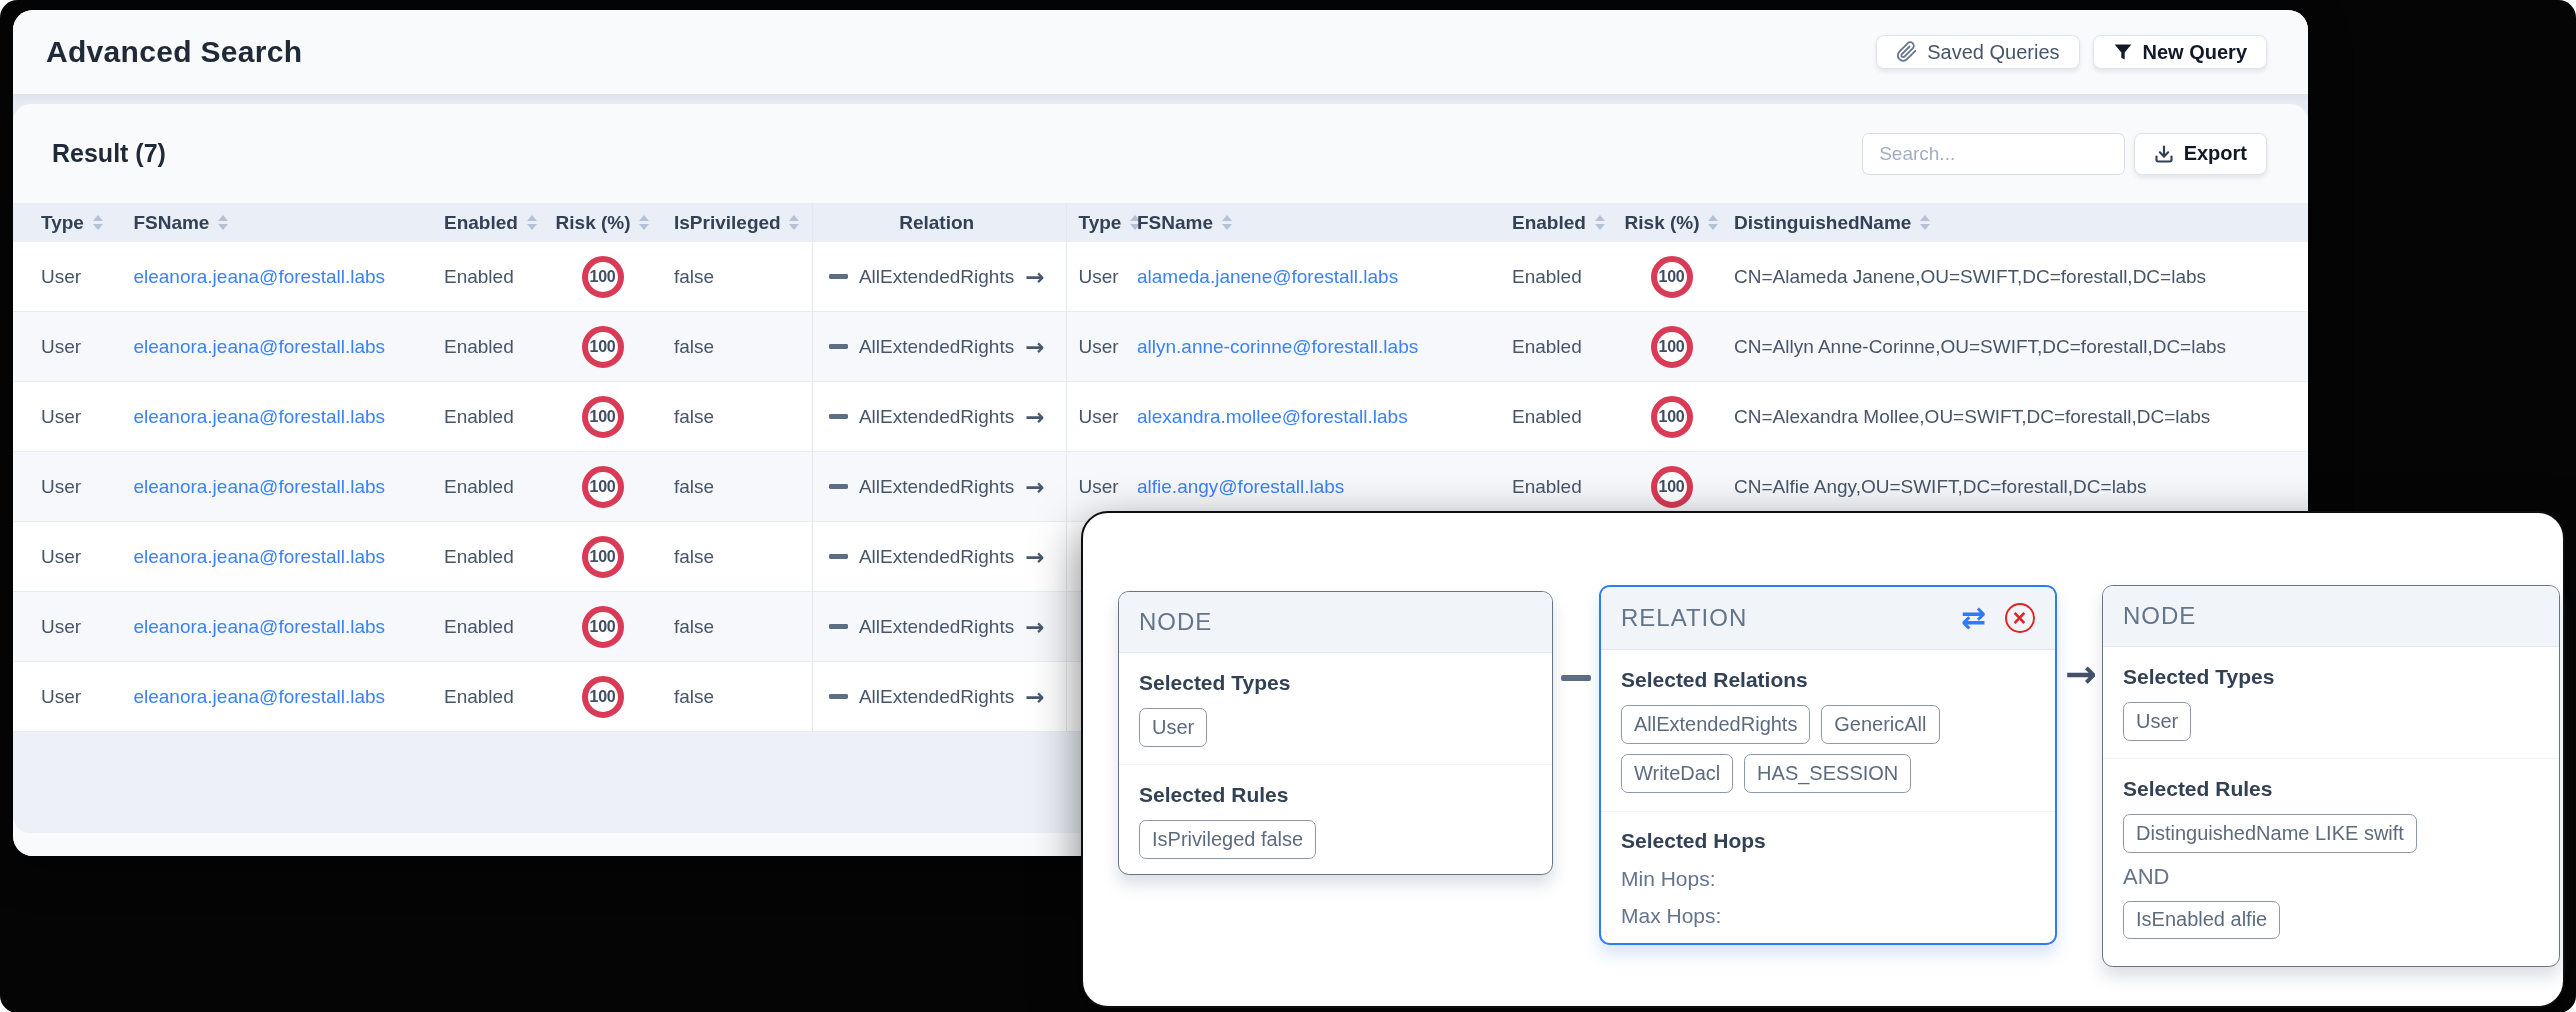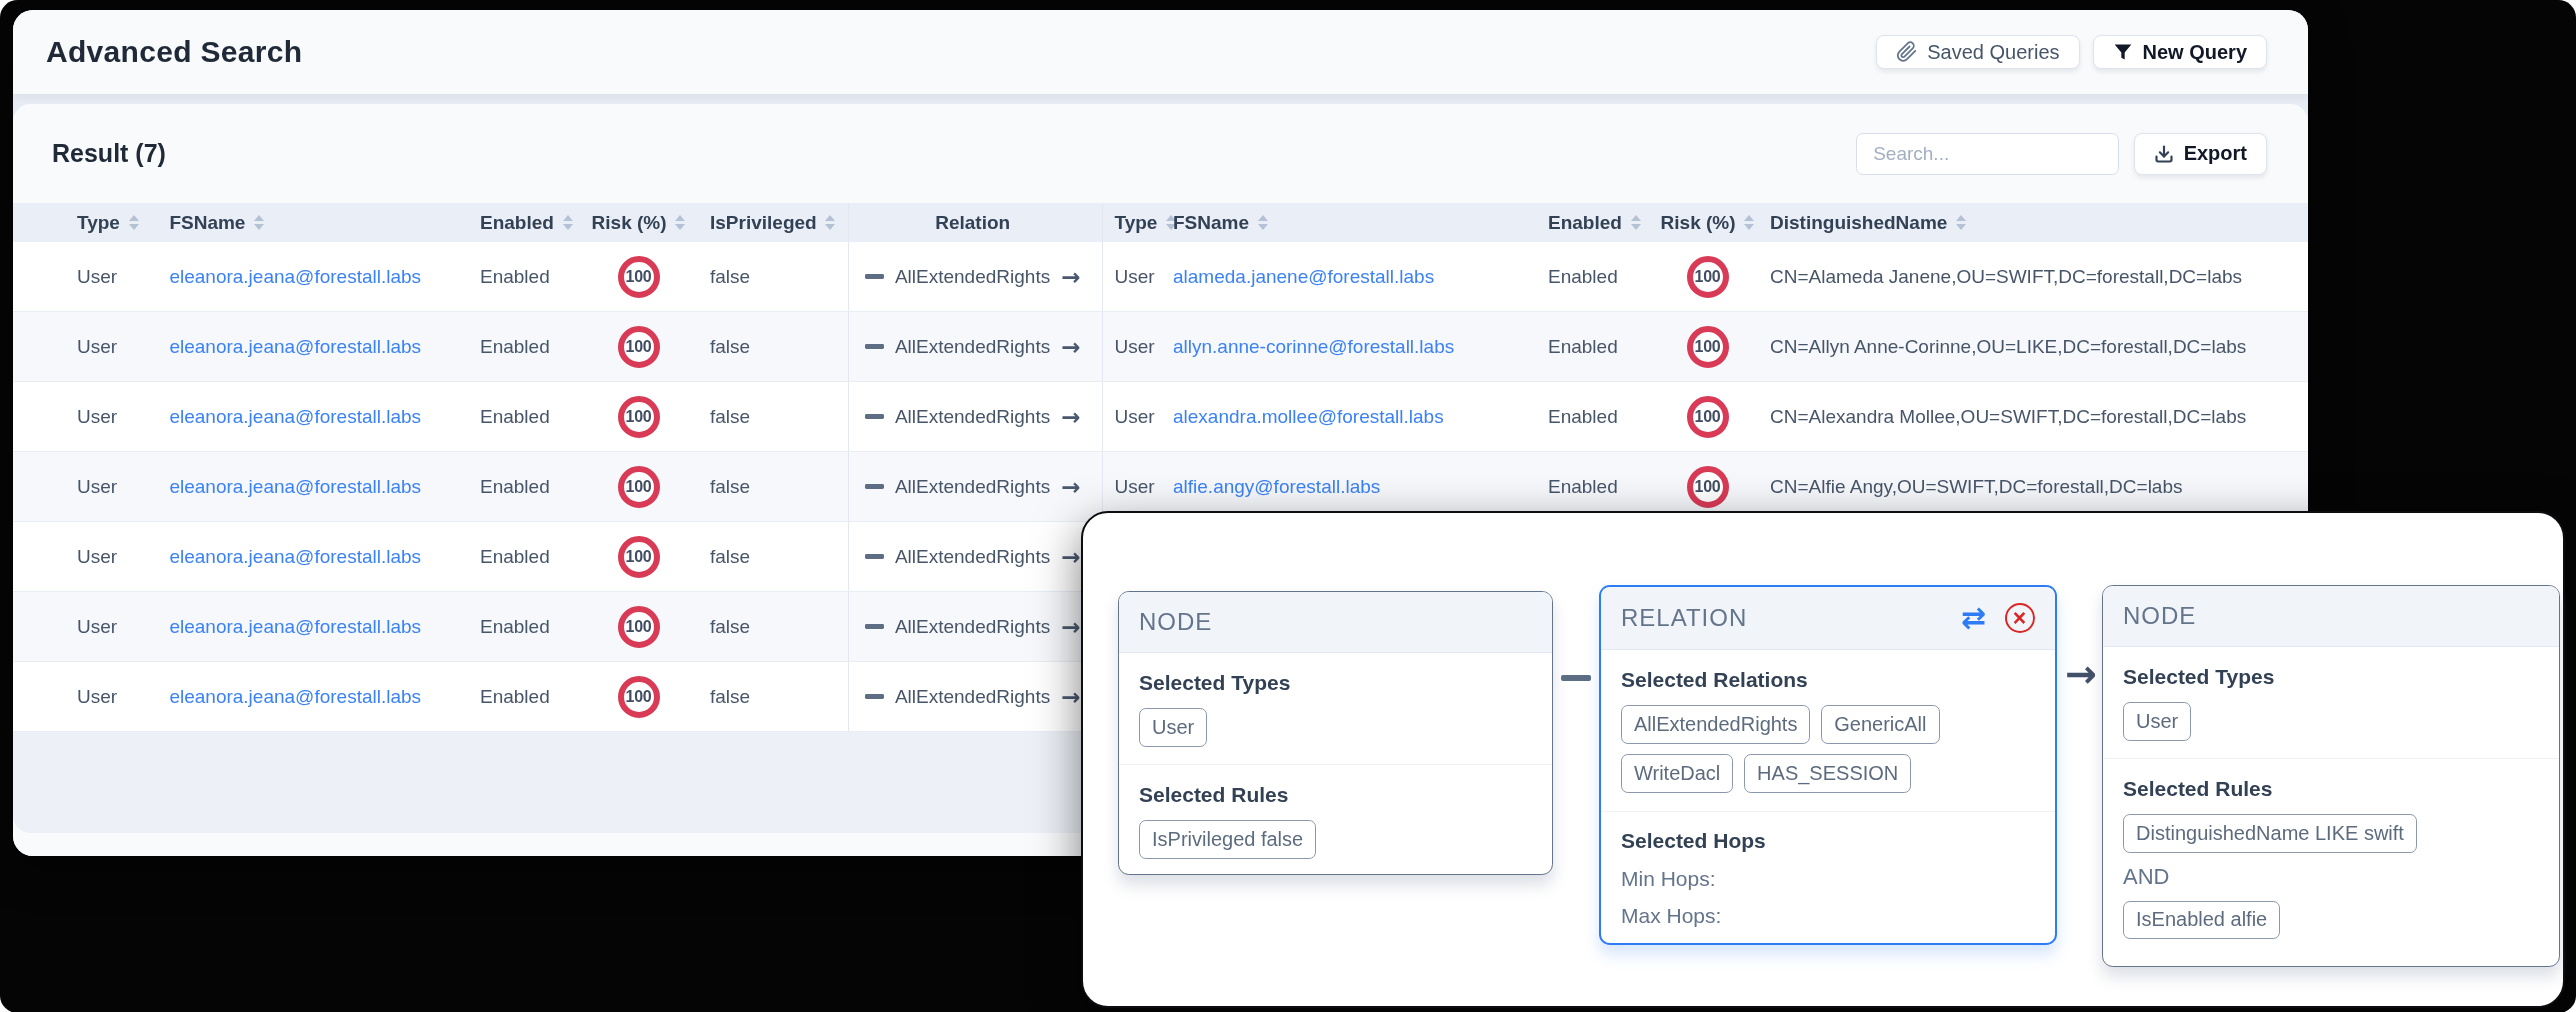--- a/index.html
+++ b/index.html
@@ -37,34 +37,33 @@
   
   .result-card {
     flex: 1 1 auto; background: #f8fafc; border-radius: 17.6px 17.6px 0 0;
     display: flex; flex-direction: column; overflow: hidden;
   }
   .result-head {
     height: 99px; flex: 0 0 auto; display: flex; align-items: center;
     justify-content: space-between; padding: 0 41px 0 39px;
   }
   .result-title { font-size: 25px; font-weight: 600; color: #1f2937; }
-  .result-tools { display: flex; gap: 15px; align-items: center; }
+  .result-tools { display: flex; gap: 9px; align-items: center; }
   .search-input {
     width: 263px; height: 42px; border: 1.4px solid #d7dee9; border-radius: 6.8px;
     background: #ffffff; font-size: 19px; color: #475569; padding: 0 16px;
     outline: none; font-family: inherit;
   }
   .search-input::placeholder { color: #a2afc1; }
 
   
   .grid-row {
     display: grid;
     grid-template-columns: 115px 304px 115px 111px 154px 255px 64px 375px 115px 101px minmax(0,1fr);
     align-items: center;
-    padding-left: 36px;
   }
   .thead { height: 39px; background: #e9eef7; flex: 0 0 auto; }
   .hc { display: flex; align-items: center; font-size: 19px; font-weight: 600; color: #334155; white-space: nowrap; }
   .hc.center { justify-content: center; }
   .sort { display: inline-flex; flex-direction: column; gap: 3.4px; margin-left: 8.8px; }
   .sort b { display: block; width: 0; height: 0; border-left: 5.4px solid transparent; border-right: 5.4px solid transparent; }
   .sort .u { border-bottom: 6px solid #b5c1d4; }
   .sort .d { border-top: 6px solid #b5c1d4; }
 
   .rows { flex: 0 0 auto; }
@@ -294,21 +293,21 @@
       <span class="dash-ic"></span>
       <span class="rel-text">AllExtendedRights</span>
       <span class="arrow-ic">→</span>
     </div>
     <div class="cell c7">User</div>
     <div class="cell c8"><a class="fslink">allyn.anne-corinne@forestall.labs</a></div>
     <div class="cell c9">Enabled</div>
     <div class="cell c10">
               <span class="badge">100</span>
             </div>
-    <div class="cell c11">CN=Allyn Anne-Corinne,OU=LIKE,DC=forestall,DC=labs</div>
+    <div class="cell c11">CN=Allyn Anne-Corinne,OU=SWIFT,DC=forestall,DC=labs</div>
   </div>
   <div class="trow grid-row">
     <div class="cell c1">User</div>
     <div class="cell c2"><a class="fslink">eleanora.jeana@forestall.labs</a></div>
     <div class="cell c3">Enabled</div>
     <div class="cell c4">
               <span class="badge">100</span>
             </div>
     <div class="cell c5">false</div>
     <div class="cell c6">

